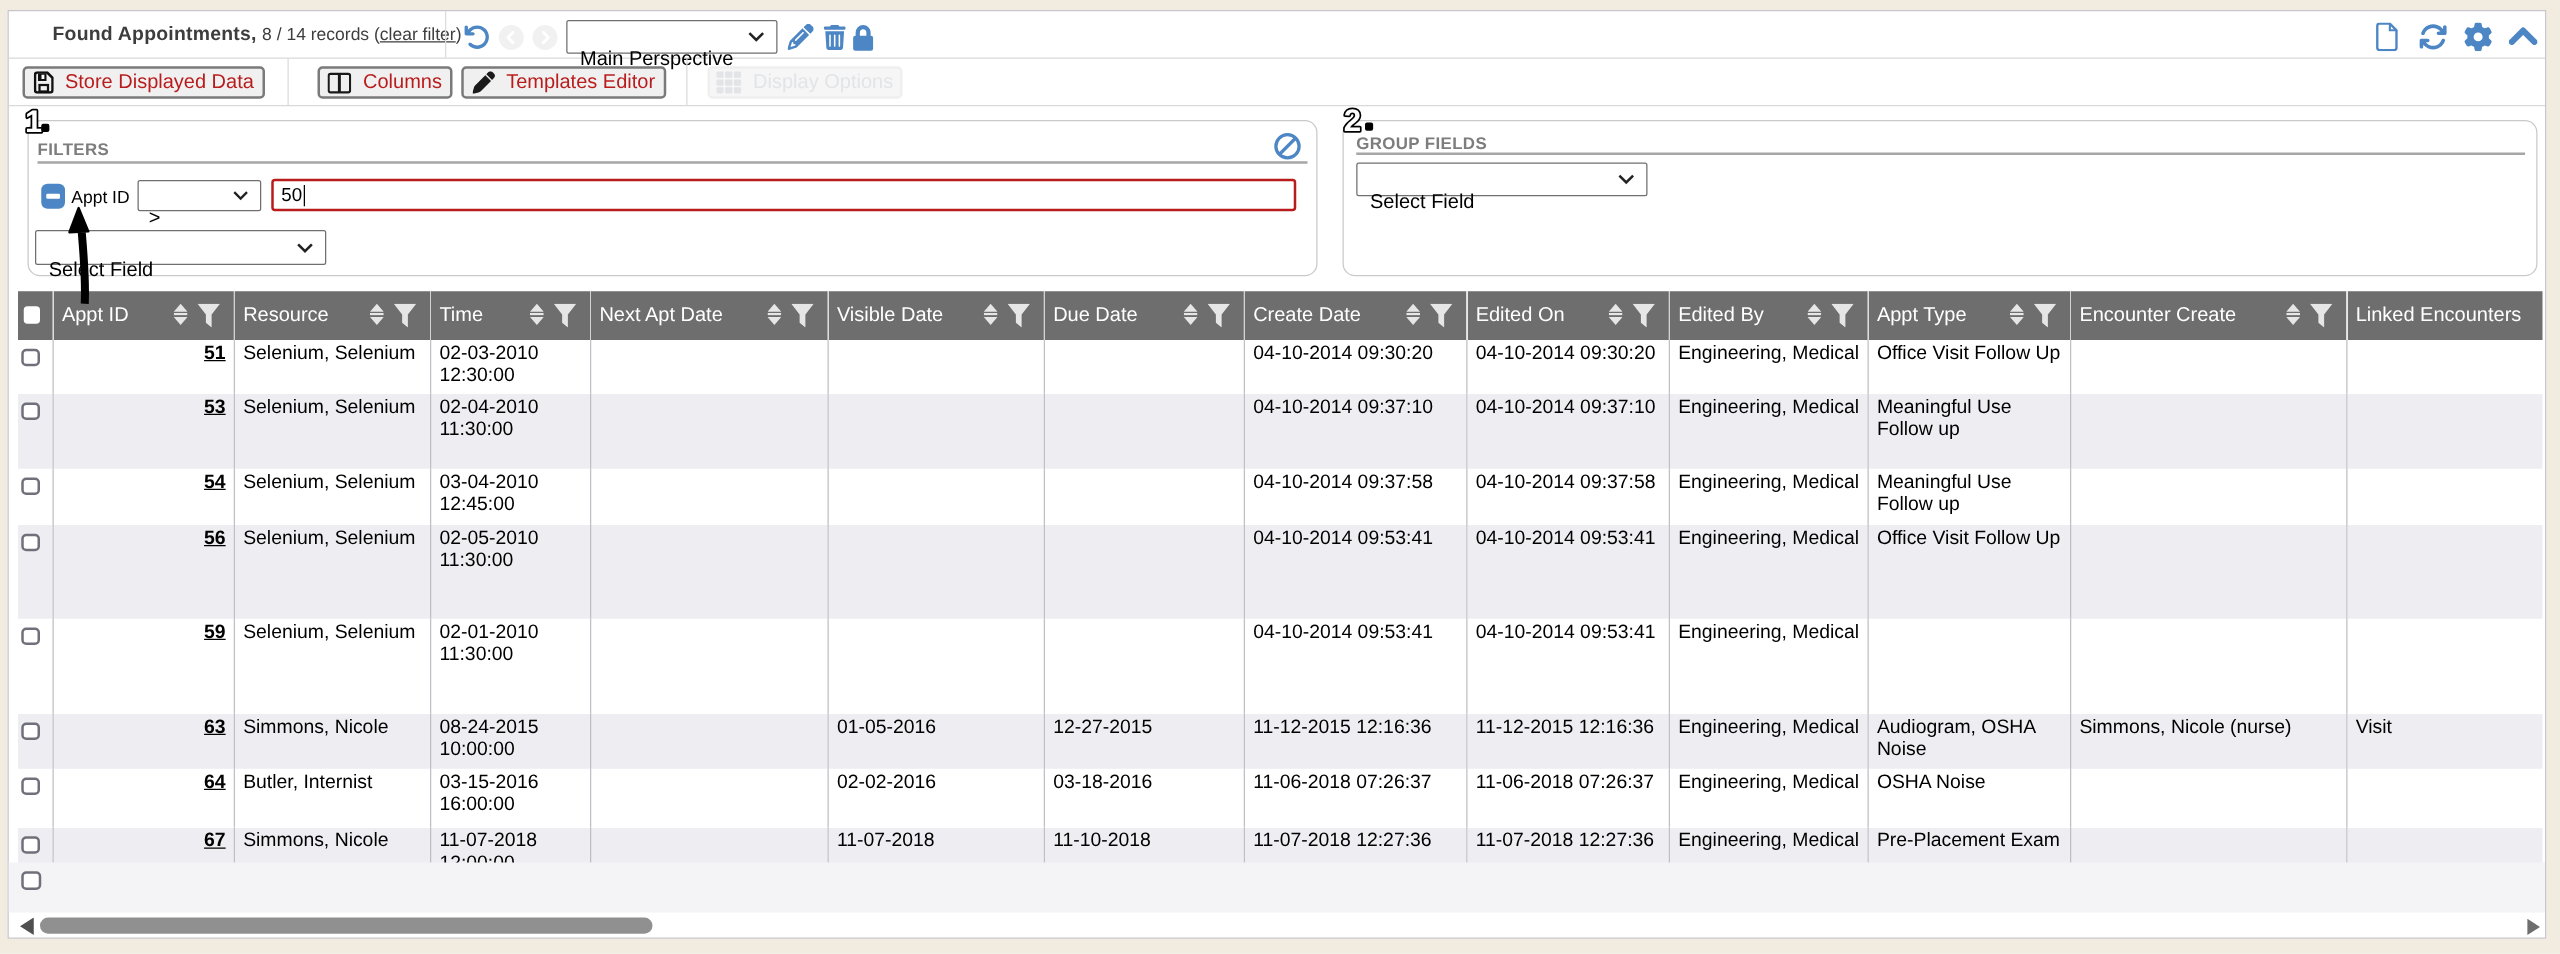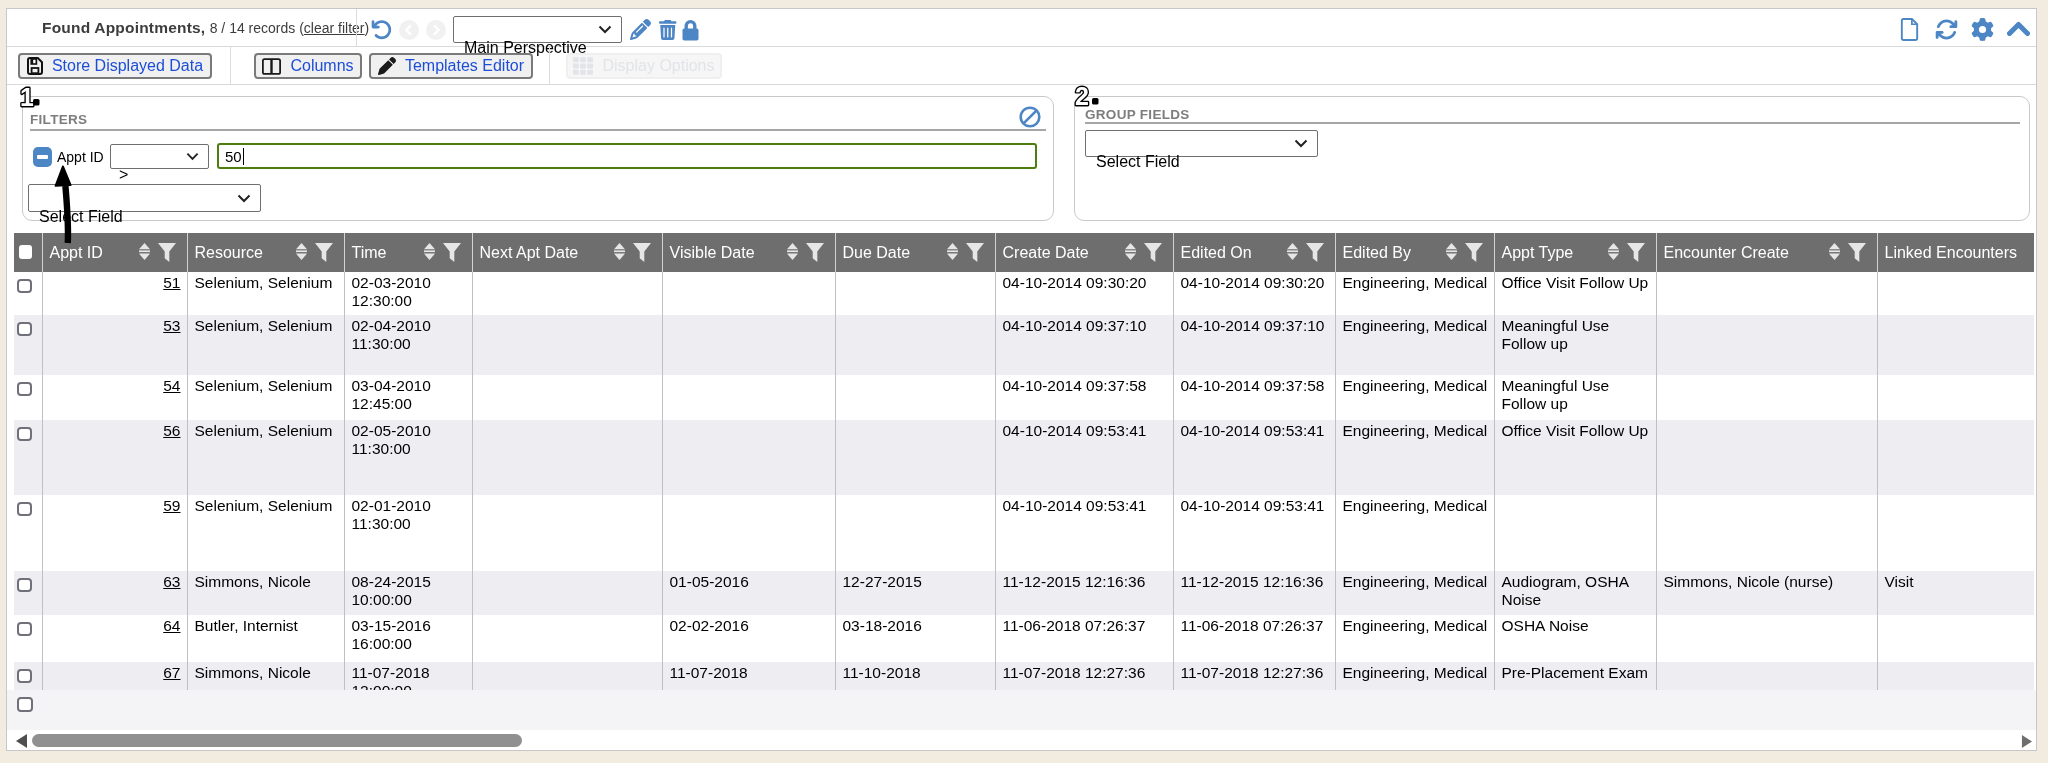--- a/index.html
+++ b/index.html
@@ -10,42 +10,42 @@
 .panel { left:6px; top:8px; width:2031px; height:743px; background:#fff; border:1px solid #c6c6cb; }
 
 .titlesep { left:7px; top:46px; width:2029px; height:1px; background:#d9d9d9; }
 .title { left:18px; top:19px; font-size:15.5px; color:#3d3d3d; white-space:nowrap; }
 .title b { letter-spacing:0.2px;margin-left:24px; }
 .title .rec { font-size:14px; color:#3d3d3d; }
 .vsep1 { left:356px; top:9px; width:1px; height:37px; background:#dcdcdc; }
 
 .vsep2 { left:230px; top:47px; width:1px; height:37px; background:#dcdcdc; }
 .vsep3 { left:549px; top:47px; width:1px; height:37px; background:#dcdcdc; }
-.btn { position:absolute; height:26px; top:53px; background:#f0f0f0; border:2px solid #7a7a7a; border-radius:4px; font-size:16px; color:#1d4ed8; display:flex; align-items:center; justify-content:center; gap:9px; }
+.btn { position:absolute; height:26px; top:53px; background:#f0f0f0; border:2px solid #7a7a7a; border-radius:4px; font-size:16px; color:#b91c1c; display:flex; align-items:center; justify-content:center; gap:9px; }
 .toolsep { left:7px; top:84px; width:2029px; height:1px; background:#d9d9d9; }
 .btn.dis { background:#f6f6f6; border:2px solid #efefef; color:#e2e4e7; }
 
 .sel { position:absolute; background:#fff; border:1px solid #6f6f6f; border-radius:2px; font-size:16px; color:#000; display:flex; align-items:center; }
 .sel .txt { padding-left:10px; white-space:nowrap;margin-top:37px; }
 .sel svg { position:absolute; right:9px; }
 
 .fpanel { border:1px solid #c9c9c9; border-radius:10px; background:#fff; }
 .fhead { position:absolute; font-size:13.5px; font-weight:bold; color:#7d7d7d; letter-spacing:0.3px; }
 .fline { position:absolute; height:2px; background:#a6a6a6; }
 
 table { border-collapse:collapse; table-layout:fixed; }
 td, th { vertical-align:top; overflow:hidden; }
 thead th { background:#6e6e6e; color:#fff; font-weight:normal; font-size:16px; text-align:left; vertical-align:middle; border-left:1px solid #d2d2d2; position:relative; }
 thead th:first-child { border-left:none; }
 tbody td { font-size:15.5px; color:#000; line-height:18px; padding:2px 6px 0 7px; border-left:1px solid #bfbfc5; }
 tbody td:first-child { border-left:none; }
 tr.alt td { background:#ededf2; }
 .hlbl { display:inline-block; padding-left:7px; }
 .hicons { position:absolute; right:11px; top:50%; transform:translateY(-50%); display:flex; align-items:center; gap:8px; }
-.idcell { text-align:right; }
+.idcell { text-align:right;font-weight:bold; }
 .idcell span { text-decoration:underline; }
 .cb { position:absolute; width:16px; height:15px; background:#fff; border:2px solid #70707a; border-radius:4px; }
 td.c { padding:0 !important; }
 .rcb { display:block; margin:7px 0 0 3px; width:15px; height:14px; border:2px solid #70707a; border-radius:4px; background:#fff; }
 
 .thumb { left:32px; top:734px; width:490px; height:13px; background:#909090; border-radius:7px; }
 </style>
 </head>
 <body>
 <div id="root">
@@ -120,21 +120,21 @@
     </svg>
   <div class="abs" style="left:33px;top:147px;width:19px;height:20px;background:#4d86c4;border-radius:5px"></div>
   <div class="abs" style="left:37px;top:155px;width:11px;height:4px;background:#fff;border-radius:1px"></div>
   <div class="abs" style="left:57px;top:149px;font-size:14px;color:#000">Appt ID</div>
   <div class="sel" style="left:110px;top:144px;width:99px;height:25px">
       <span class="txt" style="padding-left:8px">&gt;</span>
       <svg width="13" height="9" viewBox="0 0 14 9">
         <path d="M1.5 1.5 L7 7 L12.5 1.5" fill="none" stroke="#222" stroke-width="2"></path>
       </svg>
     </div>
-  <div class="abs" style="left:217px;top:143px;width:820px;height:26px;background:#fff;border:2px solid #4d7c0f;border-radius:3px;font-size:15px;display:flex;align-items:center">
+  <div class="abs" style="left:217px;top:143px;width:820px;height:26px;background:#fff;border:2px solid #b91c1c;border-radius:3px;font-size:15px;display:flex;align-items:center">
       <span style="padding-left:6px">50</span>
       <span style="display:inline-block;width:1.5px;height:17px;background:#000;margin-left:1px"></span>
     </div>
   <div class="sel" style="left:28px;top:184px;width:233px;height:28px">
       <span class="txt">Select Field</span>
       <svg width="14" height="9" viewBox="0 0 14 9">
         <path d="M1.5 1.5 L7 7 L12.5 1.5" fill="none" stroke="#222" stroke-width="2"></path>
       </svg>
     </div>
   <div class="abs fpanel" style="left:1074px;top:96px;width:956px;height:125px"></div>

